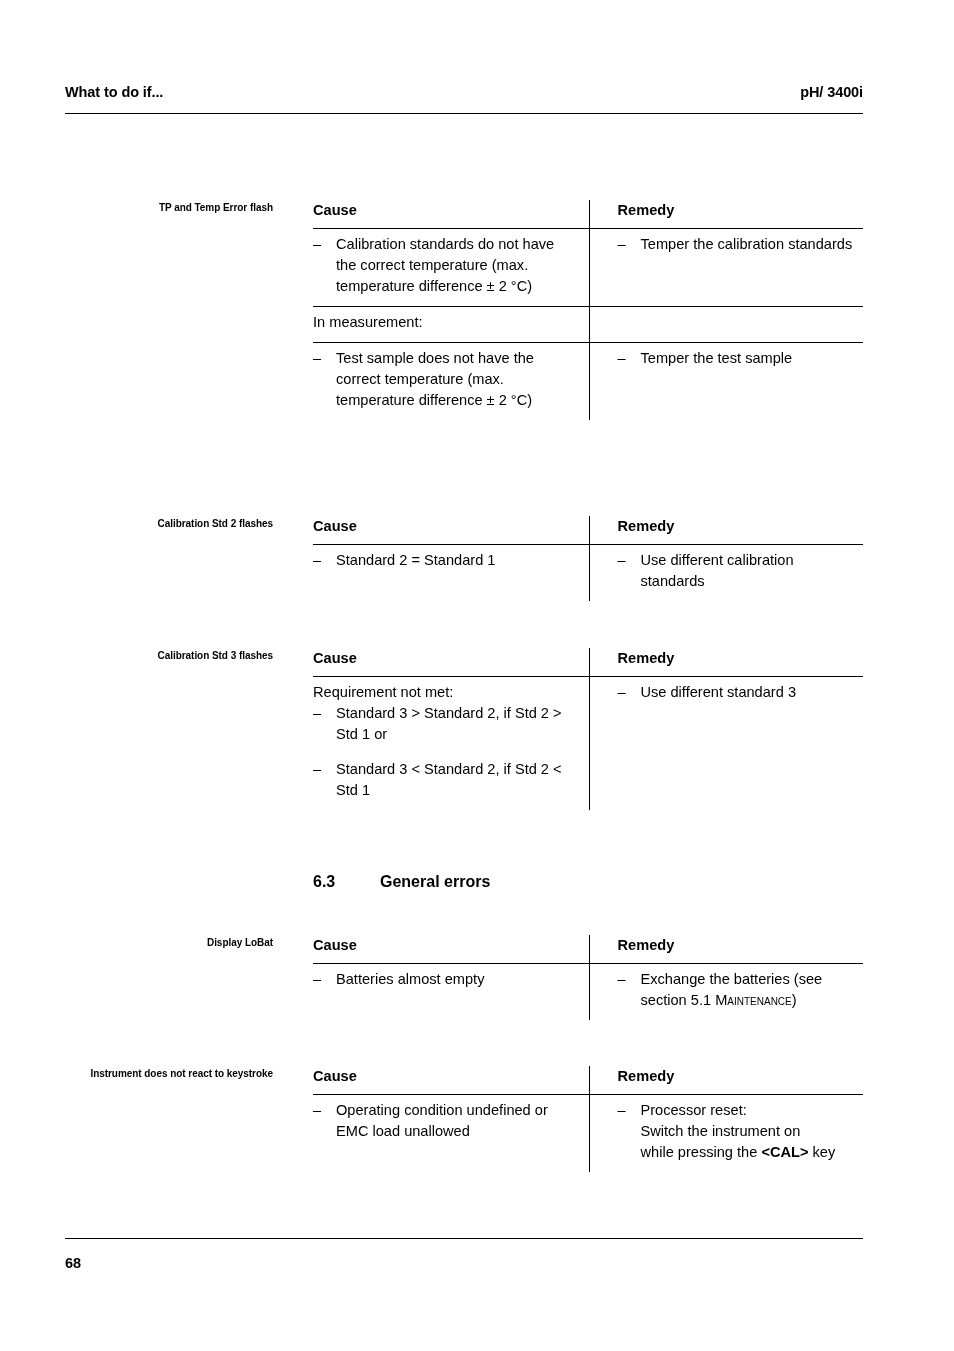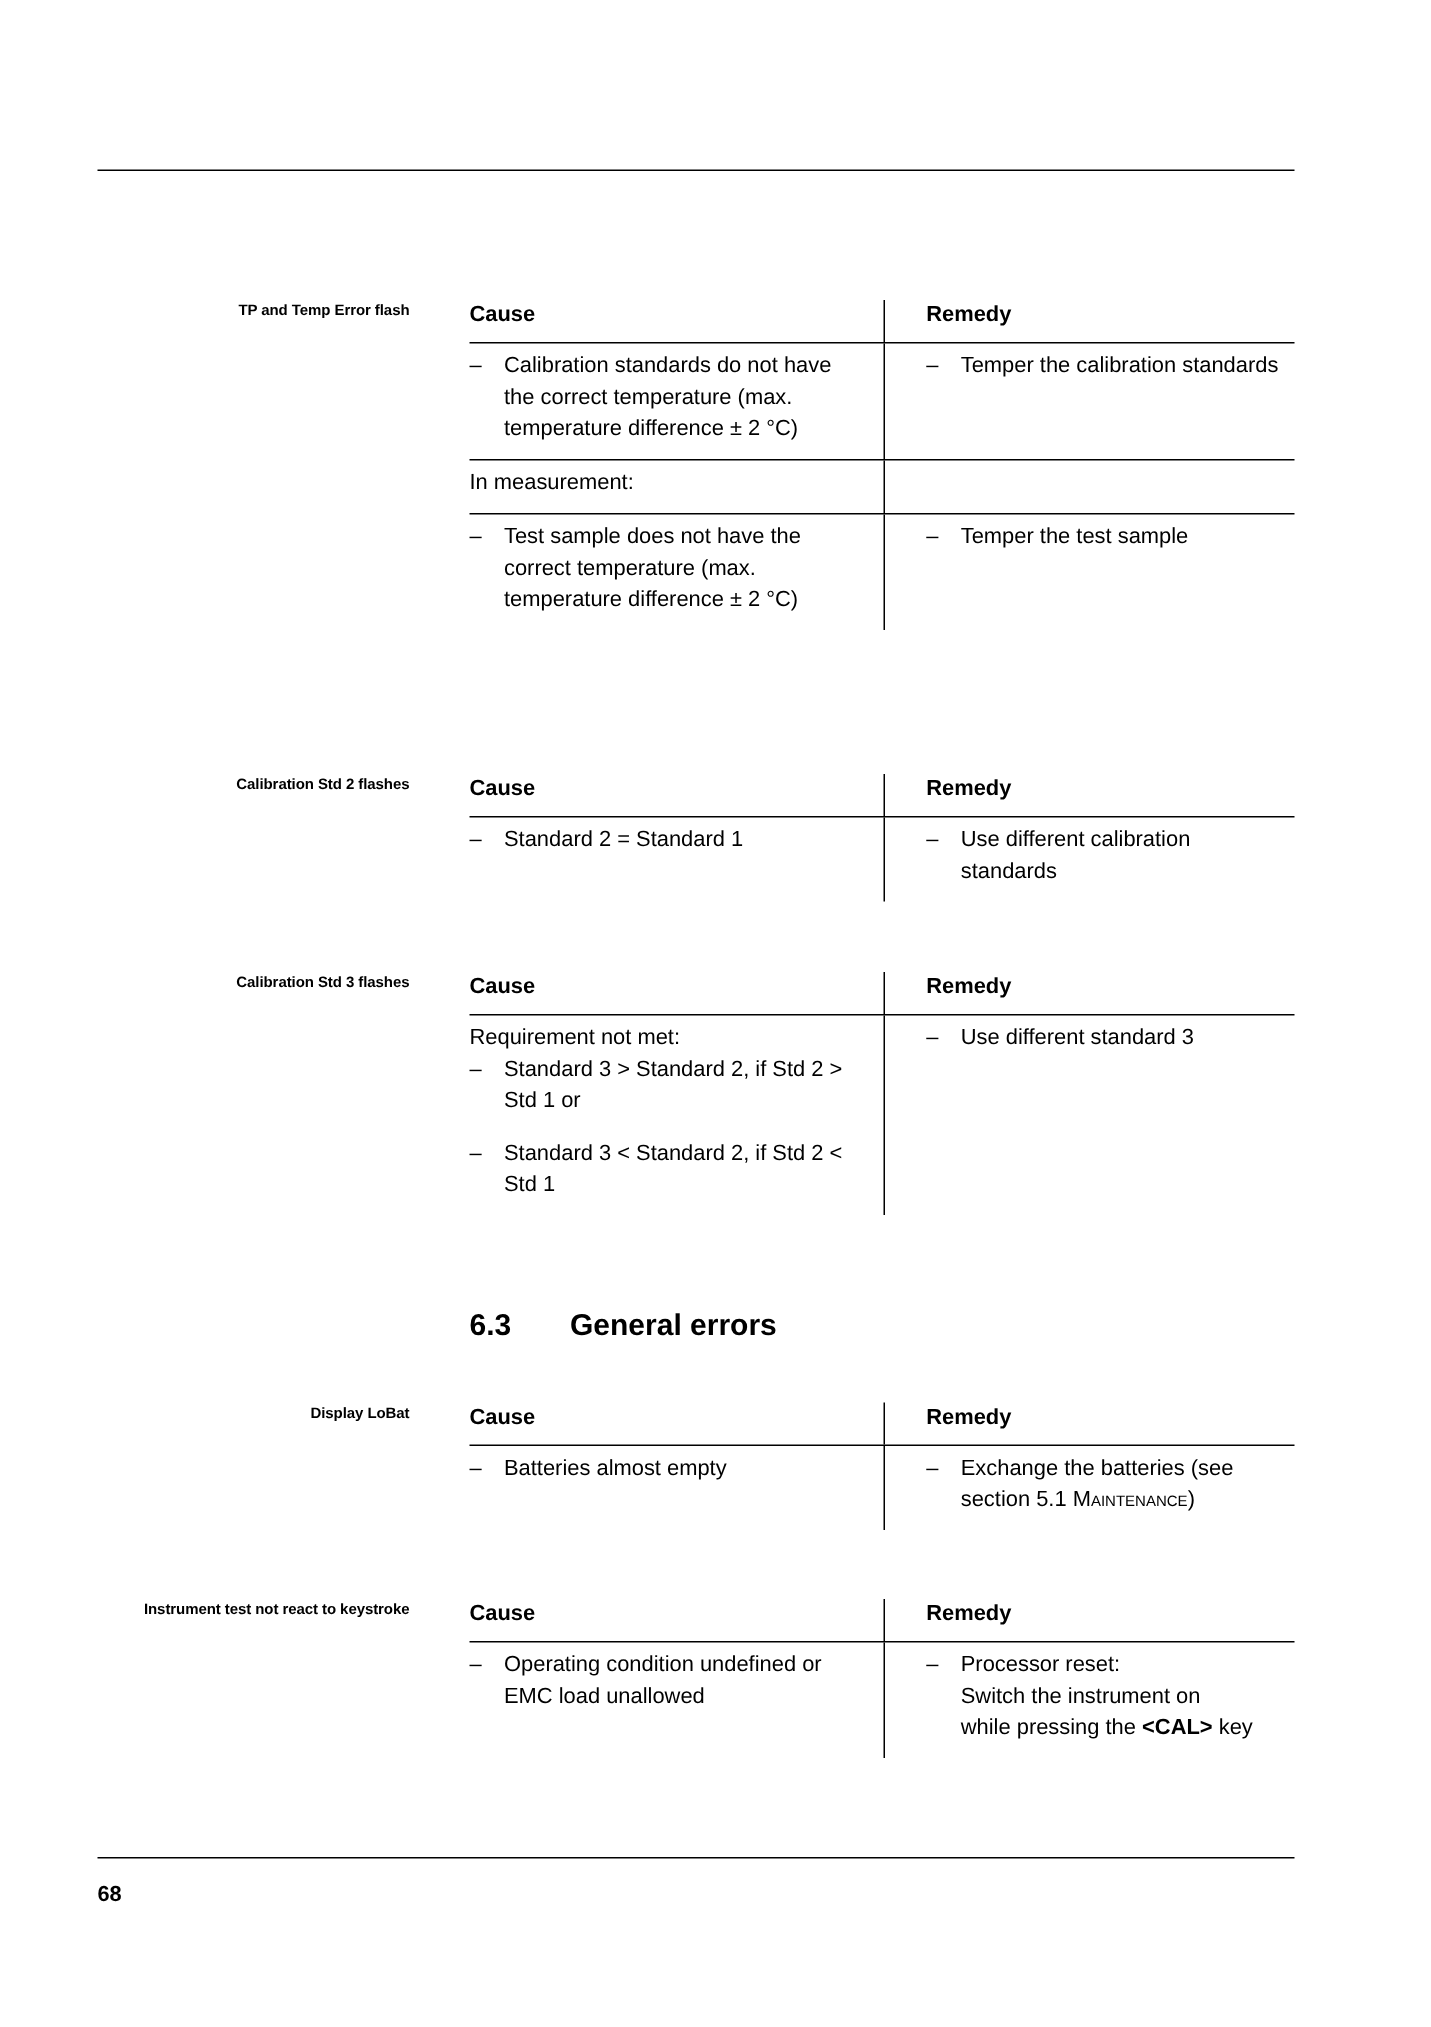--- a/index.html
+++ b/index.html
@@ -136,34 +136,38 @@
     font-variant: small-caps;
   }
   .kbd {
     font-weight: bold;
   }
 
   
   .section-head {
     position: absolute;
     left: 248px;
-    font-size: 20px;
+    font-size: 16px;
     font-weight: bold;
     white-space: pre;
   }
   .section-head .num {
     display: inline-block;
     width: 67px;
   }
 </style>
 </head>
 <body>
 
 <div class="page">
 
+  <div class="header">
+    <span>What to do if...</span>
+    <span>pH/ 3400i</span>
+  </div>
   <div class="header-rule"></div>
 
   <div class="block" style="top:197px;">
     <div class="margin-label">TP and Temp Error flash</div>
     <table class="tbl">
       <colgroup>
           <col class="c-cause">
           <col class="c-remedy">
         </colgroup>
       <thead>
@@ -277,21 +281,21 @@
           </td>
           <td class="cell-remedy">
             <p class="li"><span class="dash">–</span><span>Exchange the batteries (see section 5.1 </span><span class="smallcaps">Maintenance</span><span>)</span></p>
           </td>
         </tr>
       </tbody>
     </table>
   </div>
 
   <div class="block" style="top:1063px;">
-    <div class="margin-label">Instrument test not react to keystroke</div>
+    <div class="margin-label">Instrument does not react to keystroke</div>
     <table class="tbl">
       <colgroup>
           <col class="c-cause">
           <col class="c-remedy">
         </colgroup>
       <thead>
         <tr class="rule-below">
           <th class="cell-cause">Cause</th>
           <th class="cell-remedy">Remedy</th>
         </tr>

